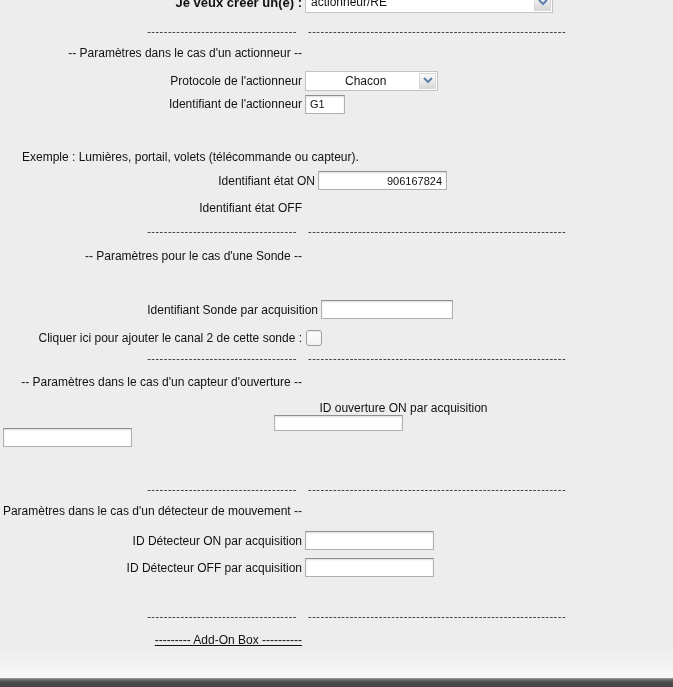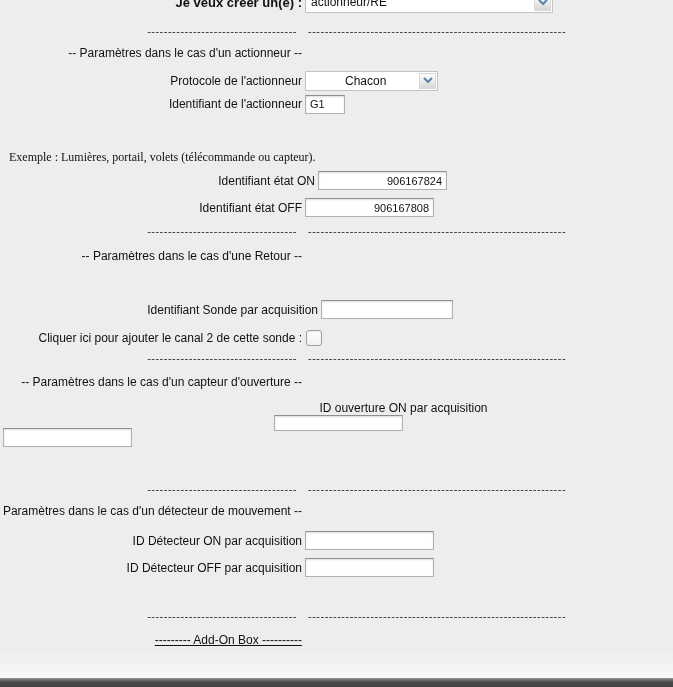--- a/index.html
+++ b/index.html
@@ -40,21 +40,21 @@
   }
   .sel-top{width:248px;height:22px;}
   .sel-proto{width:133px;height:20px;padding-left:34px;}
   
   .cb{
     width:14px;height:14px;margin-left:4px;
     border:1px solid #9f9f9f;border-radius:3px;
     background:linear-gradient(180deg,#fdfdfd,#f2f2f2);
     box-shadow:inset 0 1px 1px rgba(0,0,0,.08);
   }
-  .hint{margin-left:9px;white-space:nowrap;font-family:Liberation Serif, serif;}
+  .hint{margin-left:22px;white-space:nowrap;}
   .bottom-fade{position:absolute;left:0;top:648px;width:673px;height:30px;
     background:linear-gradient(180deg,#ededed,#f7f7f7);}
   .bottom-bar{position:absolute;left:0;top:678px;width:673px;height:9px;}
 </style>
 </head>
 <body>
 
 <div class="row" style="top:-9px;height:22px;">
   <div class="lbl bold">Je veux créer un(e) :</div>
   <div class="sel sel-top">
@@ -97,30 +97,29 @@
   <span class="hint">Exemple : Lumières, portail, volets (télécommande ou capteur).</span>
 </div>
 
 <div class="row" style="top:171px;height:19px;margin-left:13px;">
   <div class="lbl">Identifiant état ON</div>
   <input class="tf w-std" type="text" value="906167824" style="">
 </div>
 
 <div class="row" style="top:198px;height:19px;">
   <div class="lbl">Identifiant état OFF</div>
-  <input class="tf w-std" type="text" value="906167808" style="">
 </div>
 
 <div class="row sep" style="top:225px;">
   <span class="sep-left">------------------------------------</span>
   <span class="sep-right">--------------------------------------------------------------</span>
 </div>
 
 <div class="row hdr" style="top:249px;">
-  <div class="lbl">-- Paramètres dans le cas d'une Retour --</div>
+  <div class="lbl">-- Paramètres pour le cas d'une Sonde --</div>
 </div>
 
 <div class="row" style="top:300px;height:19px;padding-left:16px;">
   <div class="lbl">Identifiant Sonde par acquisition</div>
   <input class="tf" style="width: 122px;" type="text" value="">
 </div>
 
 <div class="row" style="top:329px;height:17px;">
   <div class="lbl">Cliquer ici pour ajouter le canal 2 de cette sonde :</div>
   <div class="cb"></div>

